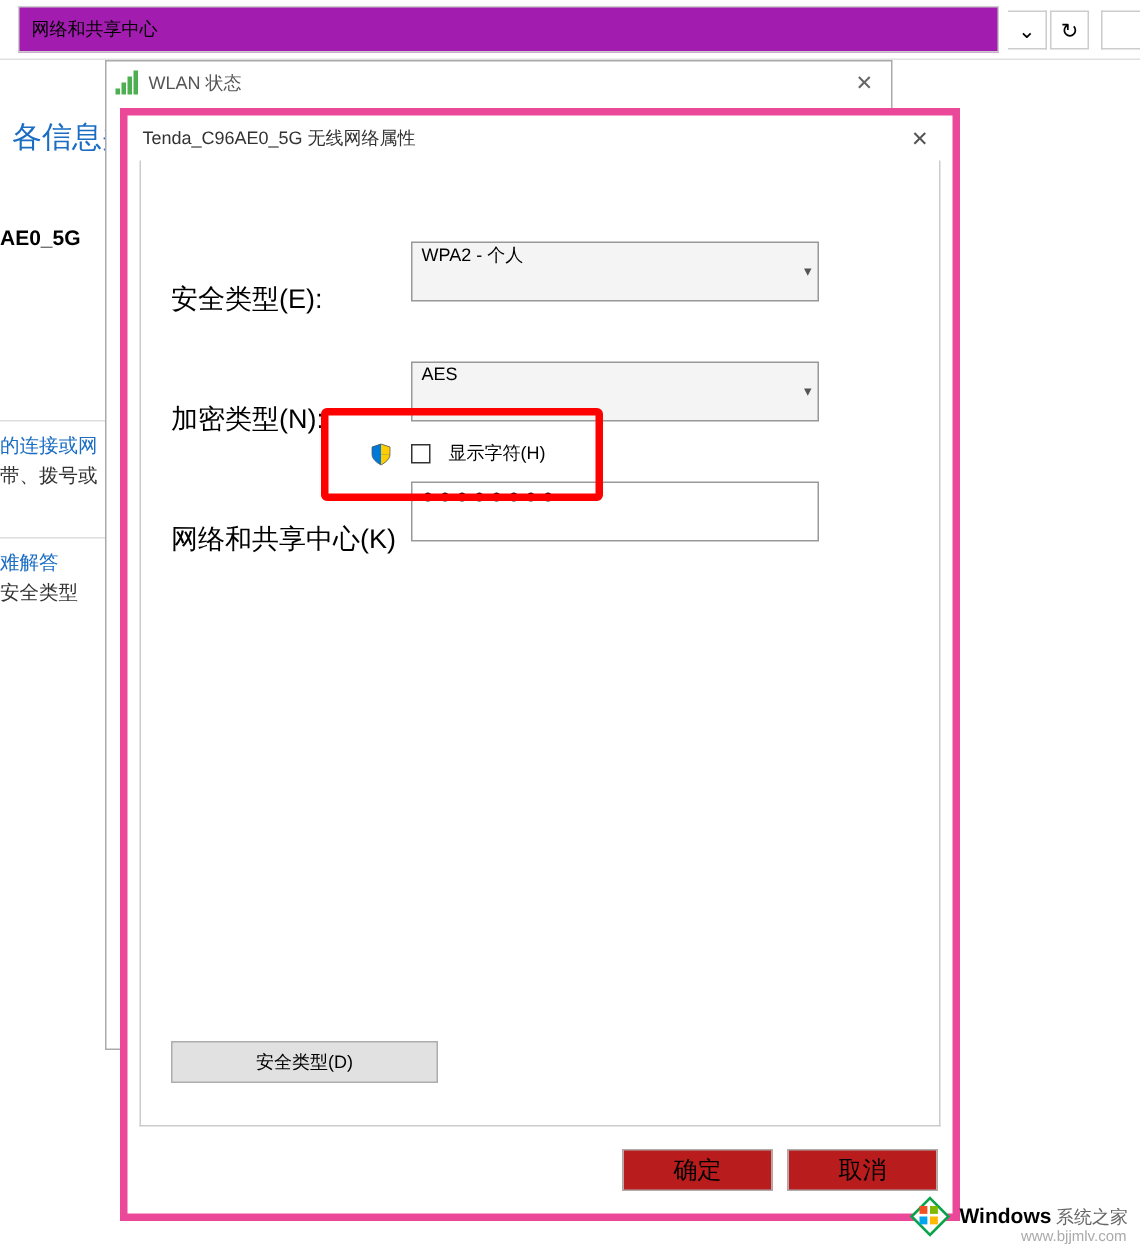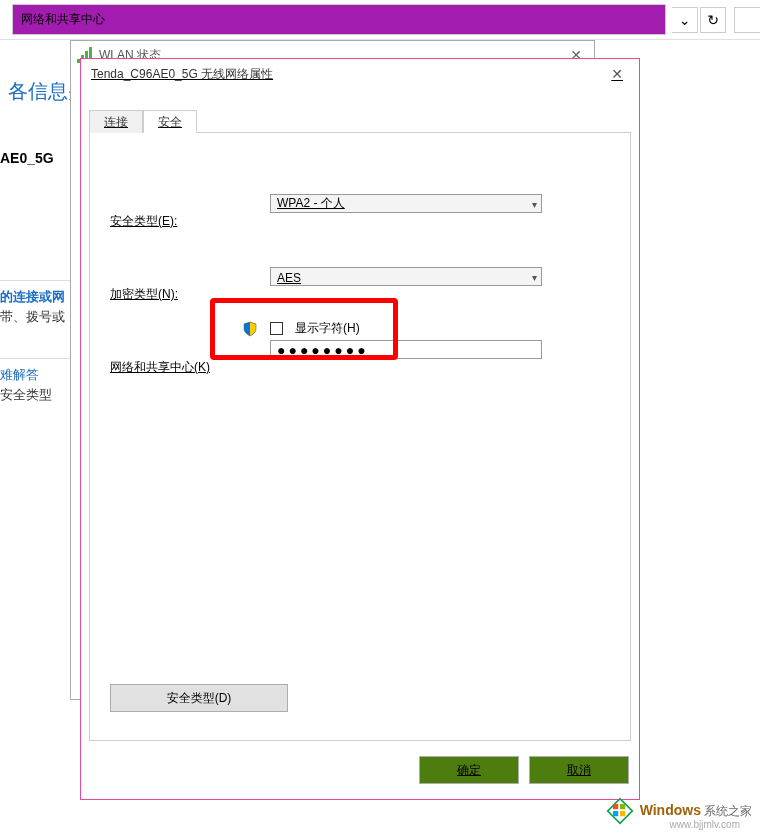--- a/index.html
+++ b/index.html
@@ -91,27 +91,26 @@
     .sig-bar { position: absolute; bottom: 0; width: 3px; background: #4CAF50; }
     .wlan-close {
       margin-left: auto;
       font-size: 14px;
       color: #666;
       padding: 2px 6px;
     }
     
     .prop-win {
       position: absolute;
-      left: 80px; top: 58px;
+      left: 80px; top: 72px;
       width: 560px; height: 742px;
-      border: 1px solid #ec4899;
+      border: 5px solid #ec4899;
       background: #fff;
       display: flex;
       flex-direction: column;
-      text-decoration: underline;
     }
     .prop-title {
       height: 30px;
       display: flex;
       align-items: center;
       padding: 0 10px;
       font-size: 12px;
       color: #333;
     }
     .prop-close {
@@ -149,33 +148,33 @@
       padding: 44px 20px 20px 20px;
       position: relative;
     }
     .form-row {
       display: flex;
       align-items: center;
       margin-bottom: 20px;
     }
     .form-label {
       width: 160px;
-      font-size: 12px;
+      font-size: 18px;
       margin-top: 36px;
     }
     .combo, .textfield {
       flex: 1;
       max-width: 272px;
-      height: 19px;
+      height: 40px;
       border: 1px solid #999;
       background: #fff;
       padding: 0 6px;
       font-size: 12px;
       display: flex;
-      align-items: flex-end;
+      align-items: flex-start;
       position: relative;
     }
     .combo { background: #f4f4f4; }
     .combo-arrow {
       position: absolute;
       right: 4px;
       top: 50%;
       transform: translateY(-50%);
       font-size: 10px;
       color: #555;
@@ -216,67 +215,67 @@
     .button-row {
       height: 58px;
       display: flex;
       align-items: center;
       justify-content: flex-end;
       padding-right: 10px;
       gap: 10px;
     }
     .dlg-btn {
       width: 100px; height: 28px;
-      background: #4d7c0f;
+      background: #b91c1c;
       border: 1px solid #adadad;
-      font-size: 12px;
+      font-size: 16px;
       display: flex;
       align-items: center;
       justify-content: center;
     }
     .watermark {
       position: absolute;
       right: 8px; bottom: 8px;
       display: flex;
       align-items: center;
       gap: 6px;
       font-size: 11px;
       color: #999;
     }
     .watermark .brand {
-      color: #a16207;
+      color: #000000;
       font-weight: bold;
       font-size: 14px;
     }
     .watermark .sub {
       color: #666; font-size: 12px;
     }
     .watermark .url {
       position: absolute;
-      right: 12px; top: 22px;
+      right: 1px; top: 22px;
       font-size: 10px; color: #aaa;
     }
     .wm-logo { width: 28px; height: 28px; }
   </style>
 </head>
 <body>
 
 <div class="topbar">
   <div class="breadcrumb">网络和共享中心</div>
   <div class="icon-btn dropdown-arrow">⌄</div>
   <div class="icon-btn">
     <span>↻</span>
   </div>
   <div class="icon-btn" style="margin-left:8px;border-right:none;"></div>
 </div>
 
 <div class="side-back side-link">各信息并</div>
 <div class="side-ssid">AE0_5G</div>
 <div style="position:absolute;left:0;top:280px;width:70px;border-top:1px solid #ddd;"></div>
-<div class="side-text side-link" style="top:288px;font-weight:bold;">的连接或网</div>
+<div class="side-text side-link" style="top:288px;">的连接或网</div>
 <div class="side-text" style="top:308px;">带、拨号或</div>
 <div style="position:absolute;left:0;top:358px;width:70px;border-top:1px solid #ddd;"></div>
 <div class="side-text side-link" style="top:366px;">难解答</div>
 <div class="side-text" style="top:386px;">安全类型</div>
 
 <div class="wlan-win">
   <div class="wlan-title">
     <span class="sig-icon">
       <span class="sig-bar" style="left:0;height:4px;"></span>
       <span class="sig-bar" style="left:4px;height:8px;"></span>
@@ -291,24 +290,20 @@
 </div>
 
 <div class="prop-win">
   <div class="prop-title">
     <span>Tenda_C96AE0_5G 无线网络属性</span>
     <span class="prop-close">
       <span>✕</span>
     </span>
   </div>
 
-  <div class="tab-row">
-    <div class="tab">连接</div>
-    <div class="tab active">安全</div>
-  </div>
 
   <div class="tab-content">
 
     <div class="form-row">
       <div class="form-label">安全类型(E):</div>
       <div class="combo">
         <span>WPA2 - 个人</span>
         <span class="combo-arrow">▾</span>
       </div>
     </div>

